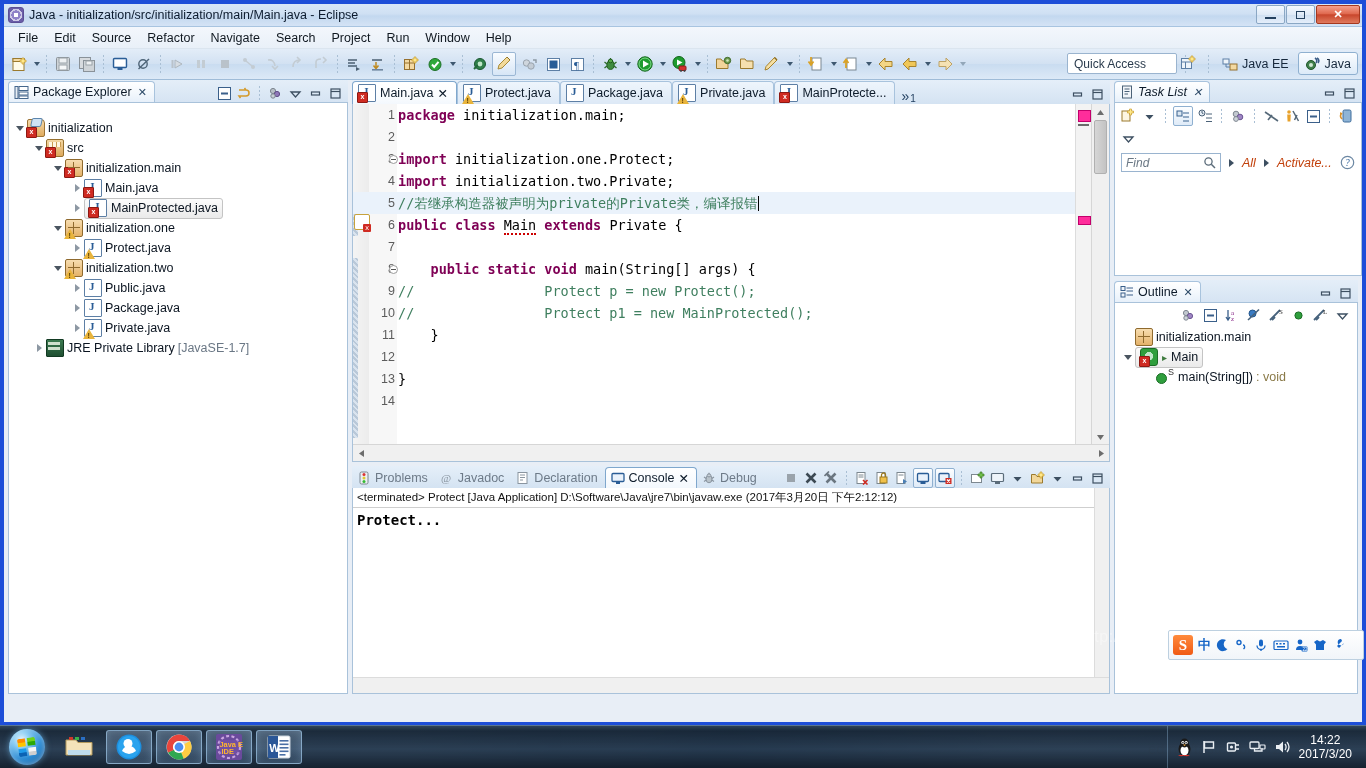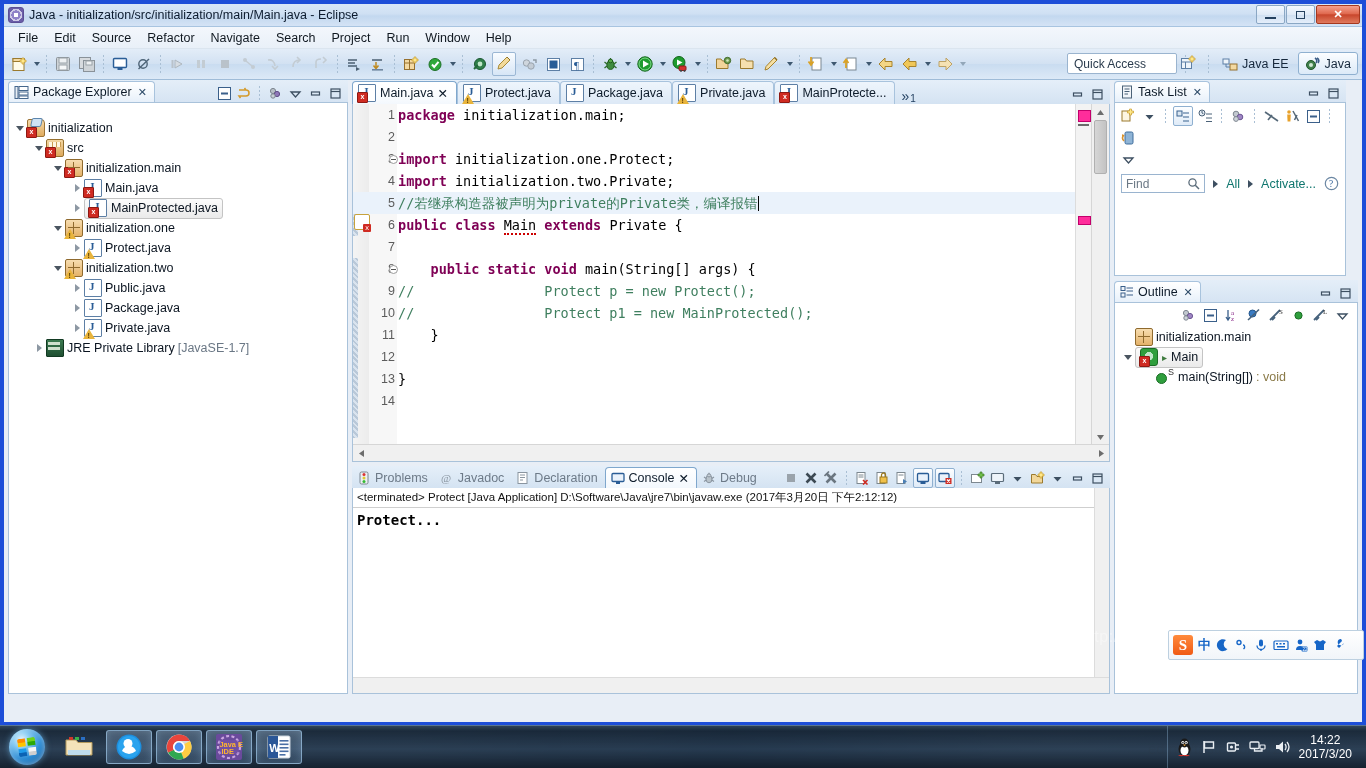--- a/index.html
+++ b/index.html
@@ -235,27 +235,27 @@
   .con-tab.active { color:#0d1b2a; background:linear-gradient(180deg,#ffffff,#f3f8fd);
              border:1px solid #7fa7cd; border-bottom:none; border-radius:4px 4px 0 0; }
   .con-body { position:absolute; left:0; right:0; top:22px; bottom:0;
               border:1px solid #a9c2da; border-top:none; background:#fff; box-sizing:border-box; }
   .con-head { padding:2px 4px; font-size:11.5px; color:#111; border-bottom:1px solid #cfcfcf;
               font-family:"Liberation Sans",sans-serif; white-space:nowrap; }
   .con-out { padding:4px 4px; font-family:"DejaVu Sans Mono",monospace; font-size:14px;
              font-weight:bold; color:#000; }
 
   
-  #tasklist { left:1110px; top:2px; right:16px; height:196px; }
+  #tasklist { left:1110px; top:2px; right:0; height:196px;font-style:italic; }
   #outline { left:1110px; top:202px; right:4px; bottom:2px; }
   .find-row { display:flex; align-items:center; gap:8px; padding:6px 6px; }
   .find-box { width:100px; height:19px; border:1px solid #9ab4cf; background:#fff;
               display:flex; align-items:center; padding:0 4px; box-sizing:border-box;
               justify-content:space-between; color:#6b7885; font-size:12px; }
-  .link { color:#0f766e; font-size:12.5px; }
+  .link { color:#c2410c; font-size:12.5px; }
   .tri { width:0;height:0;border-top:4px solid transparent;border-bottom:4px solid transparent;
          border-left:5px solid #3d4f61; }
   .tl-tools { display:flex; align-items:center; gap:3px; padding:3px 4px; flex-wrap:wrap; }
 
   
   .statusbar {
     position:absolute; left:0; right:0; bottom:0; height:26px;
     background:linear-gradient(180deg,#eef3fa,#e0e9f4);
     border-top:1px solid #bcd0e4; display:flex; align-items:center;
     font-size:12.5px; color:#16283c;

